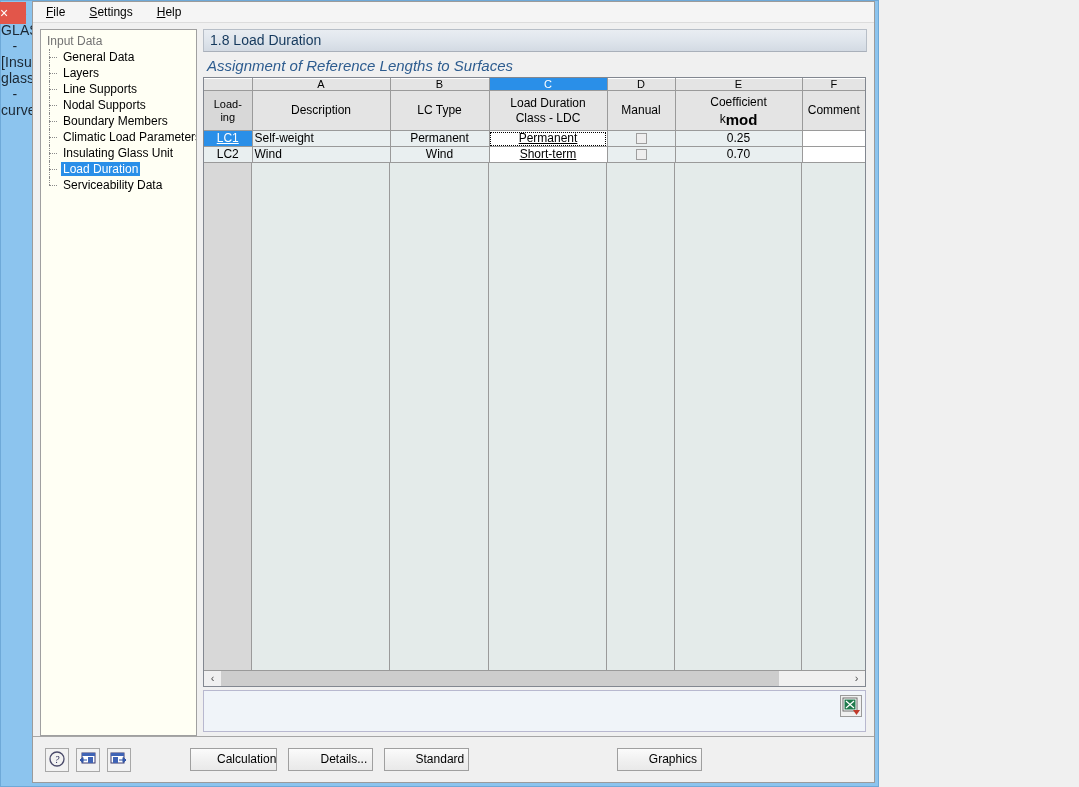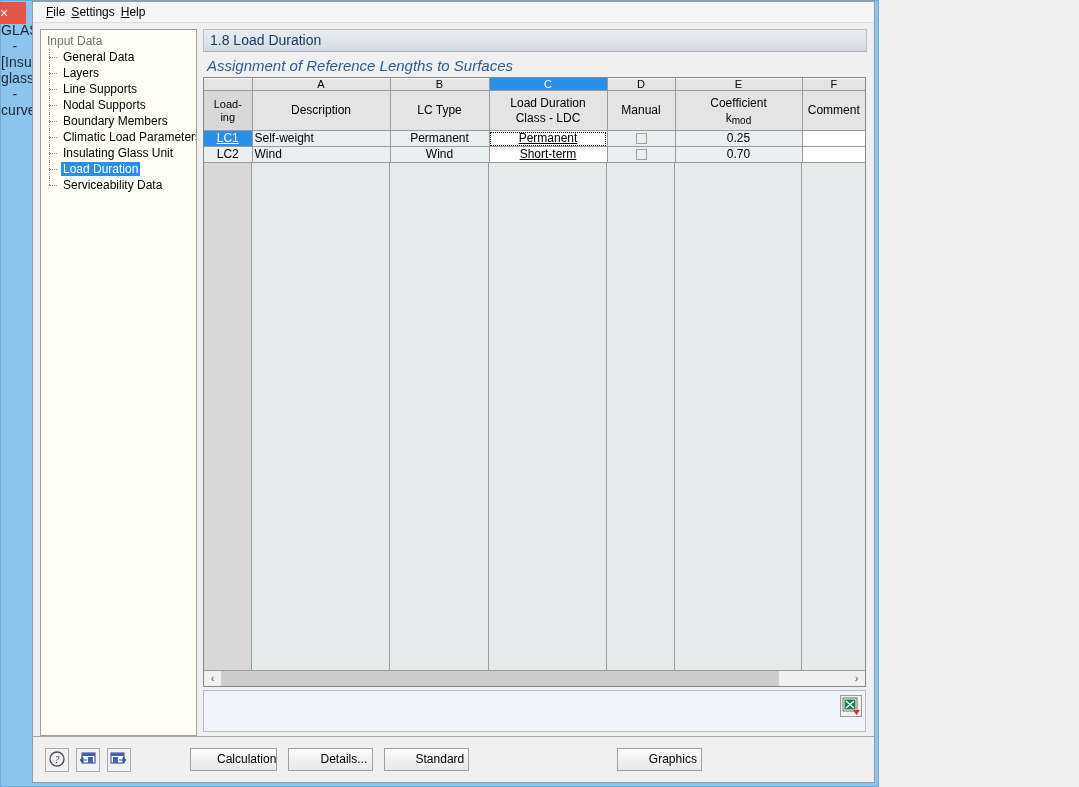--- a/index.html
+++ b/index.html
@@ -64,20 +64,21 @@
   }
 
   
   #menubar {
     flex: 0 0 21px;
     background: #f5f5f5;
     border-bottom: 1px solid #dcdcdc;
     display: flex;
     align-items: center;
     padding-left: 10px;
+    gap: 18px;
   }
   .menu-item {
     font-size: 12px;
     color: #000;
     cursor: default;
     padding: 2px 3px;
   }
   .menu-item .accel { text-decoration: underline; }
 
   
@@ -218,21 +219,21 @@
     vertical-align: middle;
     font-size: 12px;
     color: #000;
     line-height: 15px;
   }
   tr.caprow td.rowhdr {
     background: #d8d8d8;
     font-size: 11px;
     line-height: 13px;
   }
-  sub { font-size: 10px; vertical-align: baseline; position: relative; top: 2px; }
+  sub { font-size: 15px; vertical-align: baseline; position: relative; top: 2px; font-weight: bold; }
 
   
   tr.datarow td {
     height: 16px;
     background: #e9eff0;
     font-size: 12px;
     color: #000;
     line-height: 15px;
   }
   td.rowid {

